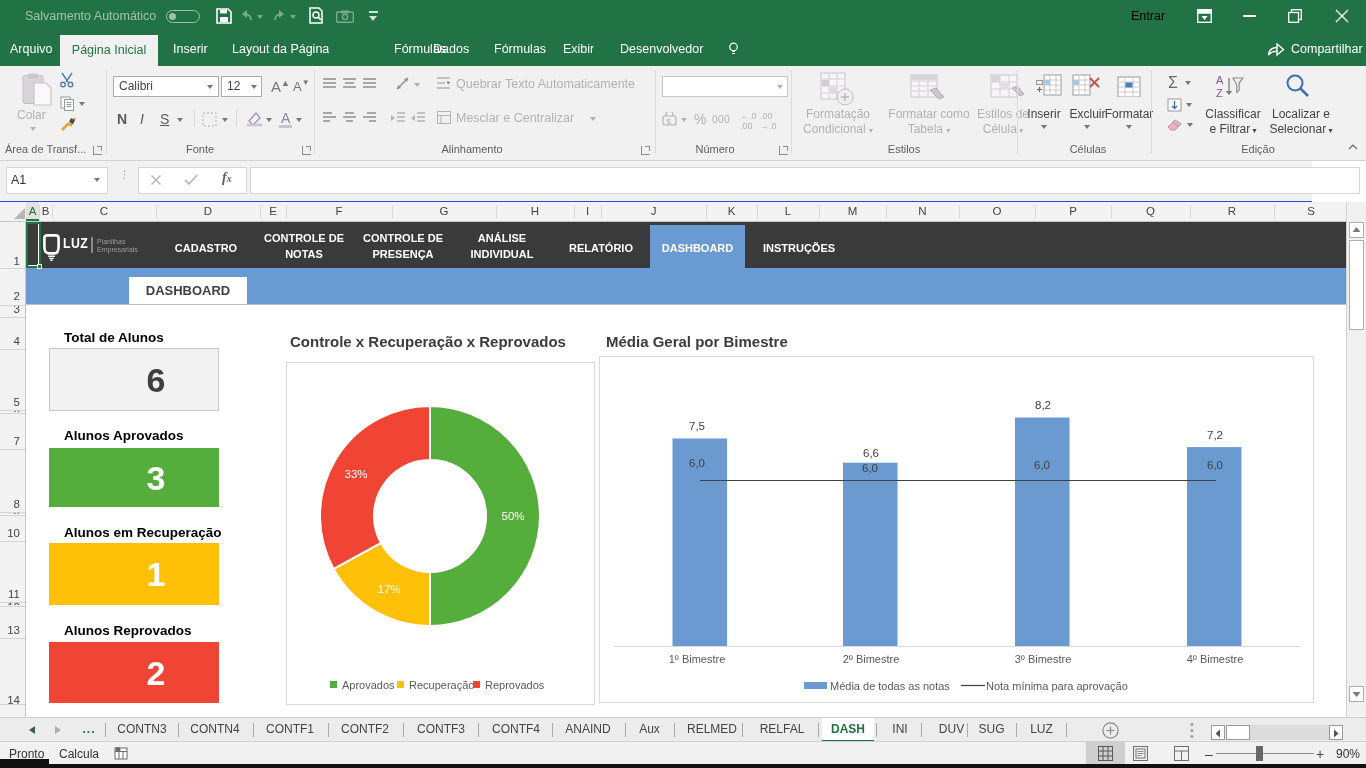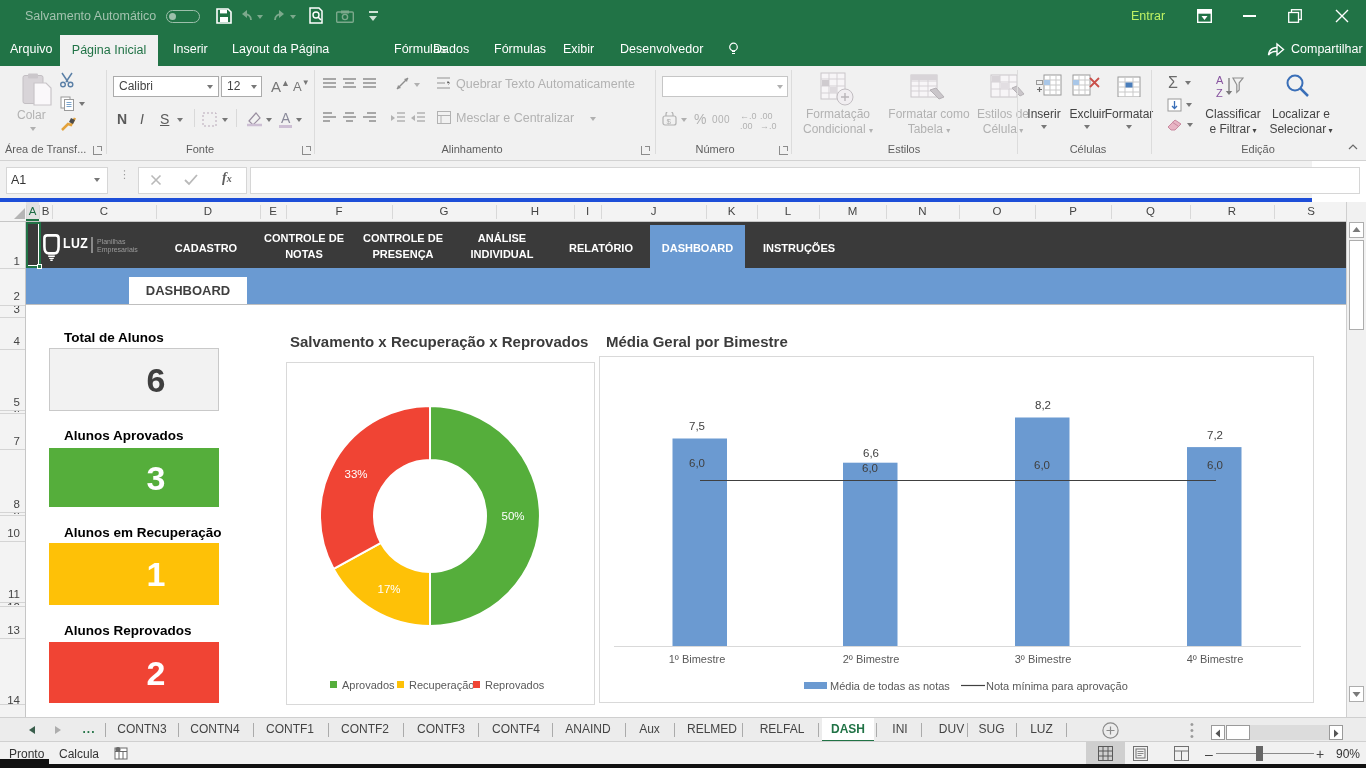--- a/index.html
+++ b/index.html
@@ -20,21 +20,21 @@
   .glabel { position:absolute; top:77px; height:14px; font-size:11px; color:#5e5e5e; text-align:center; white-space:nowrap; }
   .glaunch { position:absolute; top:80px; width:9px; height:9px; border-left:1.2px solid #8c8c8c; border-bottom:1.2px solid #8c8c8c; }
   .glaunch:after { content:""; position:absolute; left:3px; top:0px; width:4px; height:4px; border-right:1.2px solid #8c8c8c; border-top:1.2px solid #8c8c8c; }
   .combo { position:absolute; background:#fff; border:1px solid #ababab; font-size:12px; color:#444; }
   .caret { position:absolute; width:0; height:0; border-left:3.5px solid transparent; border-right:3.5px solid transparent; border-top:4px solid #777; }
   .caret.dis { border-top-color:#b0b0b0; }
   .rtext { position:absolute; font-size:11.5px; color:#444; }
   .rtext.dis { color:#b2b2b2; }
 
   
-  #fbar { left:0; top:161px; width:1312px; height:41px; background:#f1f1f1; border-bottom:4px solid #1d4ed8; }
+  #fbar { left:0; top:161px; width:1312px; height:41px; background:#f1f1f1; border-bottom:1px solid #1d4ed8; }
   .fwhite { position:absolute; background:#fff; border:1px solid #d6d6d6; }
 
   
   #colhead { left:0; top:202px; width:1366px; height:20px; background:#f3f3f3; border-bottom:1px solid #c6c6c6; }
   .chl { position:absolute; top:0; height:19px; line-height:19px; font-size:11.5px; color:#444; text-align:center; }
   .chsep { position:absolute; top:3px; height:14px; width:1px; background:#d8d8d8; }
 
   
   #gutter { left:0; top:222px; width:26px; height:495px; background:#f3f3f3; border-right:1px solid #c6c6c6; }
   .rnum { position:absolute; right:5px; font-size:11.5px; color:#454545; }
@@ -99,21 +99,21 @@
         <circle cx="7" cy="8" r="3" fill="none" stroke="#fff" stroke-width="1.4"></circle>
         <path d="M9 10l3 3" stroke="#fff" stroke-width="1.6"></path>
       </svg>
     <svg class="abs" style="left:336px;top:10px;" width="18" height="13" viewBox="0 0 18 13">
         <rect x="0.7" y="2" width="16.6" height="10.3" rx="1" fill="none" stroke="#7ca98c" stroke-width="1.4"></rect>
         <rect x="5" y="0.5" width="8" height="3" fill="#7ca98c"></rect>
         <circle cx="9" cy="7" r="2.6" fill="none" stroke="#7ca98c" stroke-width="1.4"></circle>
       </svg>
     <div class="abs" style="left:369px;top:11px;width:9px;height:2px;background:#cfe3d6;"></div>
     <div class="caret abs" style="left:369px;top:16px;border-top-color:#cfe3d6;border-left-width:4.5px;border-right-width:4.5px;border-top-width:5px;"></div>
-    <div class="abs" style="left:1131px;top:9px;font-size:12.5px;color:#bef264;">Entrar</div>
+    <div class="abs" style="left:1131px;top:9px;font-size:12.5px;color:#000000;">Entrar</div>
     <svg class="abs" style="left:1197px;top:9px;" width="15" height="14" viewBox="0 0 15 14">
         <rect x="0.7" y="0.7" width="13.6" height="12.6" fill="none" stroke="#fff" stroke-width="1.4"></rect>
         <rect x="0.7" y="0.7" width="13.6" height="4" fill="#fff"></rect>
         <path d="M7.5 11L4.5 7h6z" fill="#fff"></path>
       </svg>
     <div class="abs" style="left:1243px;top:15px;width:13px;height:1.6px;background:#fff;"></div>
     <svg class="abs" style="left:1288px;top:9px;" width="14" height="14" viewBox="0 0 14 14">
         <rect x="3.5" y="0.7" width="9.8" height="9.8" fill="none" stroke="#fff" stroke-width="1.3"></rect>
         <rect x="0.7" y="3.5" width="9.8" height="9.8" fill="#217346" stroke="#fff" stroke-width="1.3"></rect>
       </svg>
@@ -462,21 +462,21 @@
     <div class="kpilabel" style="top:206px;">Alunos Aprovados</div>
     <div class="abs" style="left:23px;top:226px;width:170px;height:59px;background:#55ae3b;"></div>
     <div class="kpinum" style="left:23px;width:214px;top:237px;color:#fff;">3</div>
     <div class="kpilabel" style="top:303px;">Alunos em Recuperação</div>
     <div class="abs" style="left:23px;top:321px;width:170px;height:62px;background:#fec107;"></div>
     <div class="kpinum" style="left:23px;width:214px;top:333px;color:#fff;">1</div>
     <div class="kpilabel" style="top:401px;">Alunos Reprovados</div>
     <div class="abs" style="left:23px;top:420px;width:170px;height:61px;background:#f04434;"></div>
     <div class="kpinum" style="left:23px;width:214px;top:432px;color:#fff;">2</div>
 
-    <div class="ctitle" style="left:264px;top:111px;">Salvamento x Recuperação x Reprovados</div>
+    <div class="ctitle" style="left:264px;top:111px;">Controle x Recuperação x Reprovados</div>
     <div class="cbox" style="left:260px;top:140px;width:309px;height:343px;"></div>
     <svg class="abs" style="left:261px;top:141px;" width="307" height="341" viewBox="0 0 307 341">
       <path d="M 143 43 A 110 110 0 0 1 143 263 L 143 209 A 56 56 0 0 0 143 97 Z" fill="#55ae3b" stroke="#fff" stroke-width="2"></path>
       <path d="M 143 263 A 110 110 0 0 1 46.61 205.99 L 93.93 179.98 A 56 56 0 0 0 143 209 Z" fill="#fec107" stroke="#fff" stroke-width="2"></path>
       <path d="M 46.61 205.99 A 110 110 0 0 1 143 43 L 143 97 A 56 56 0 0 0 93.93 179.98 Z" fill="#f04434" stroke="#fff" stroke-width="2"></path>
       <text x="226" y="157" font-size="11.5" fill="#fff" text-anchor="middle" font-family="Liberation Sans">50%</text>
       <text x="69" y="115" font-size="11.5" fill="#fff" text-anchor="middle" font-family="Liberation Sans">33%</text>
       <text x="102" y="230" font-size="11.5" fill="#fff" text-anchor="middle" font-family="Liberation Sans">17%</text>
       <rect x="43" y="318" width="7" height="7" fill="#55ae3b"></rect>
       <text x="55" y="325.5" font-size="11" fill="#595959" font-family="Liberation Sans">Aprovados</text>

